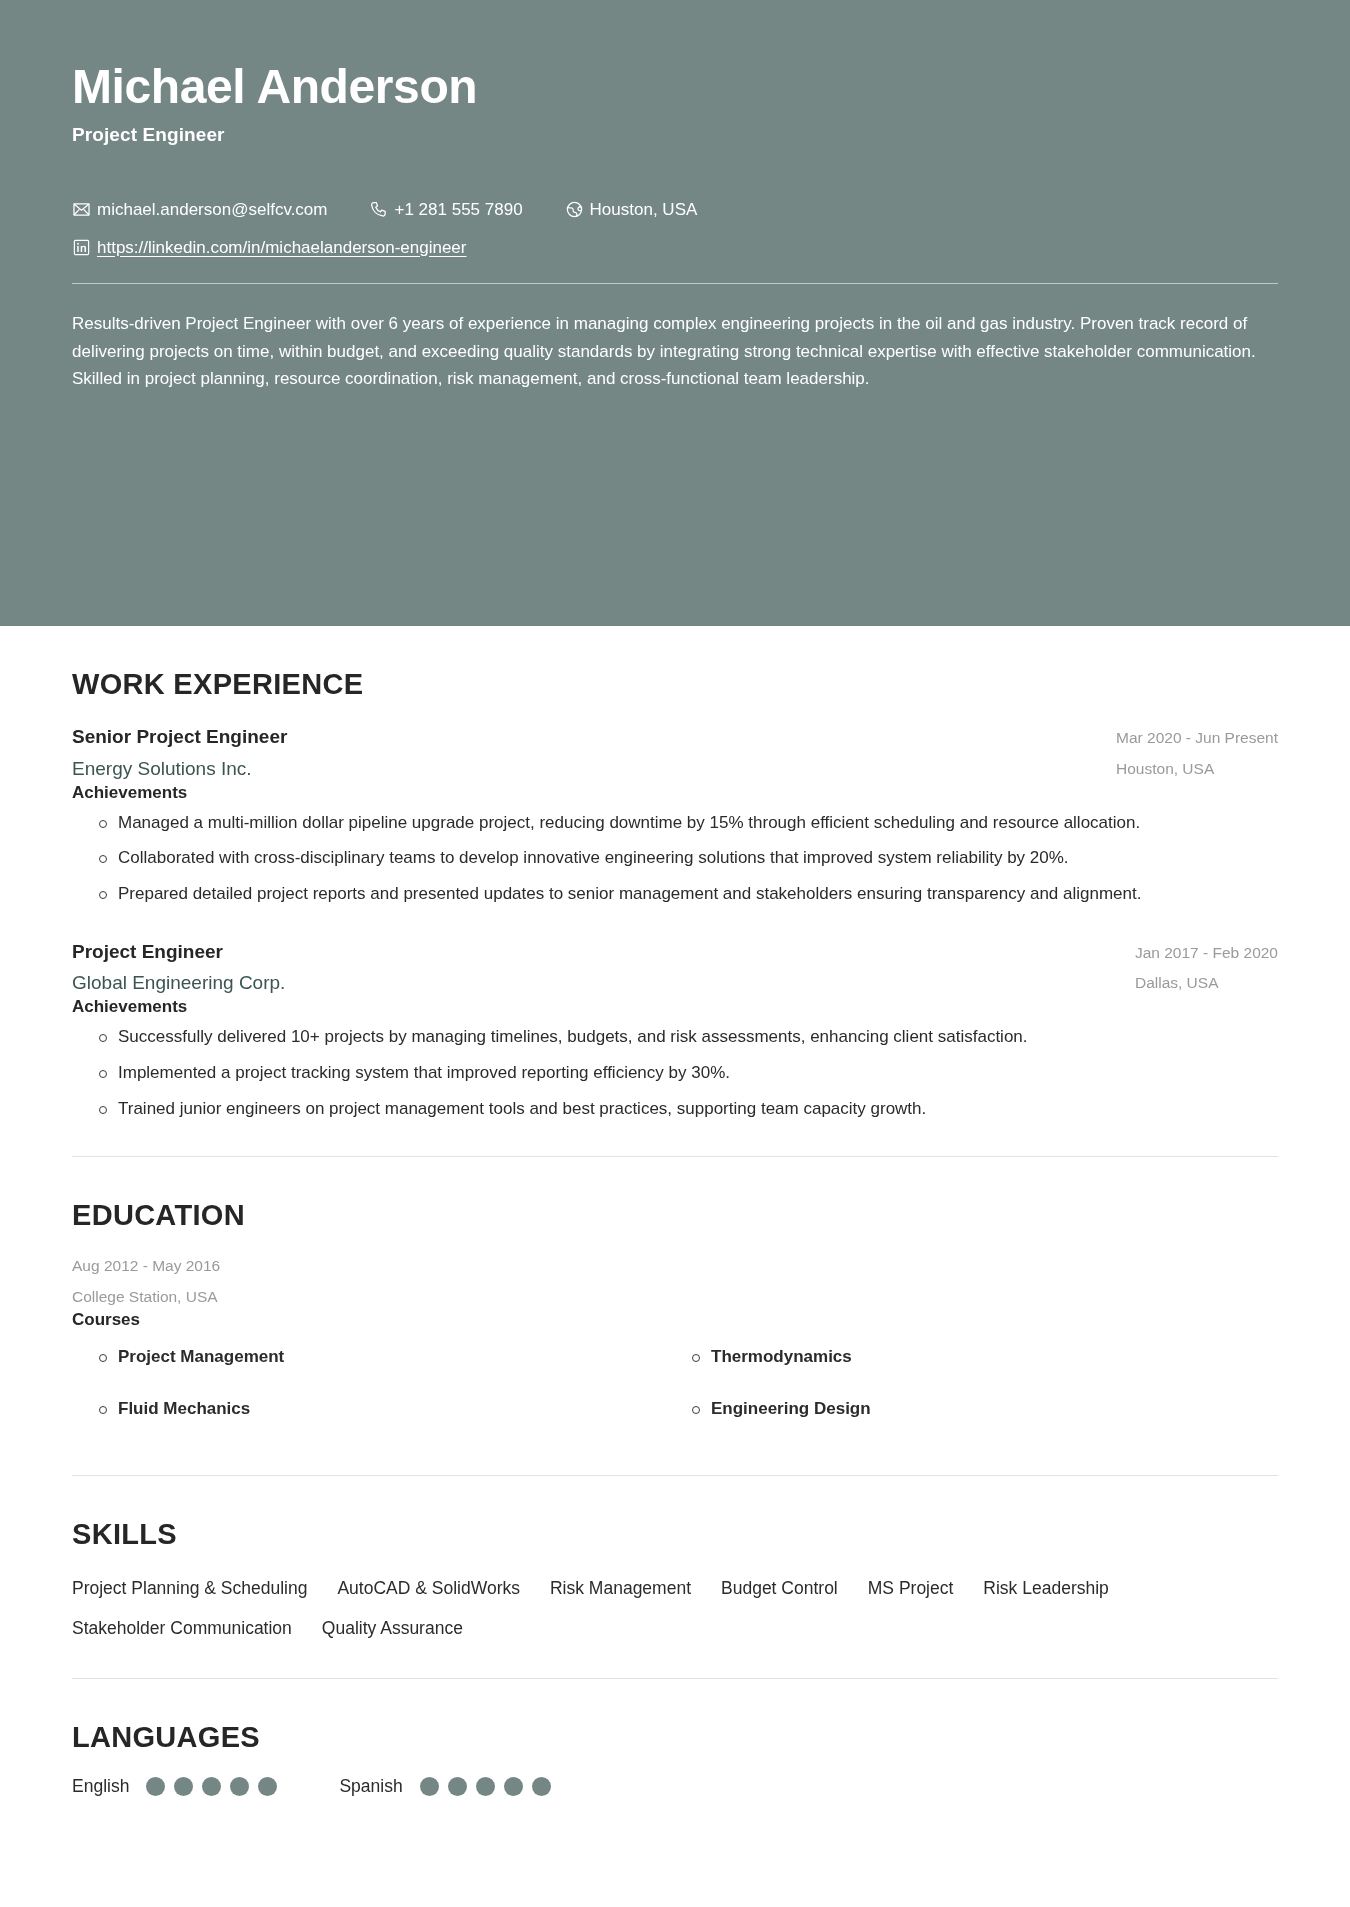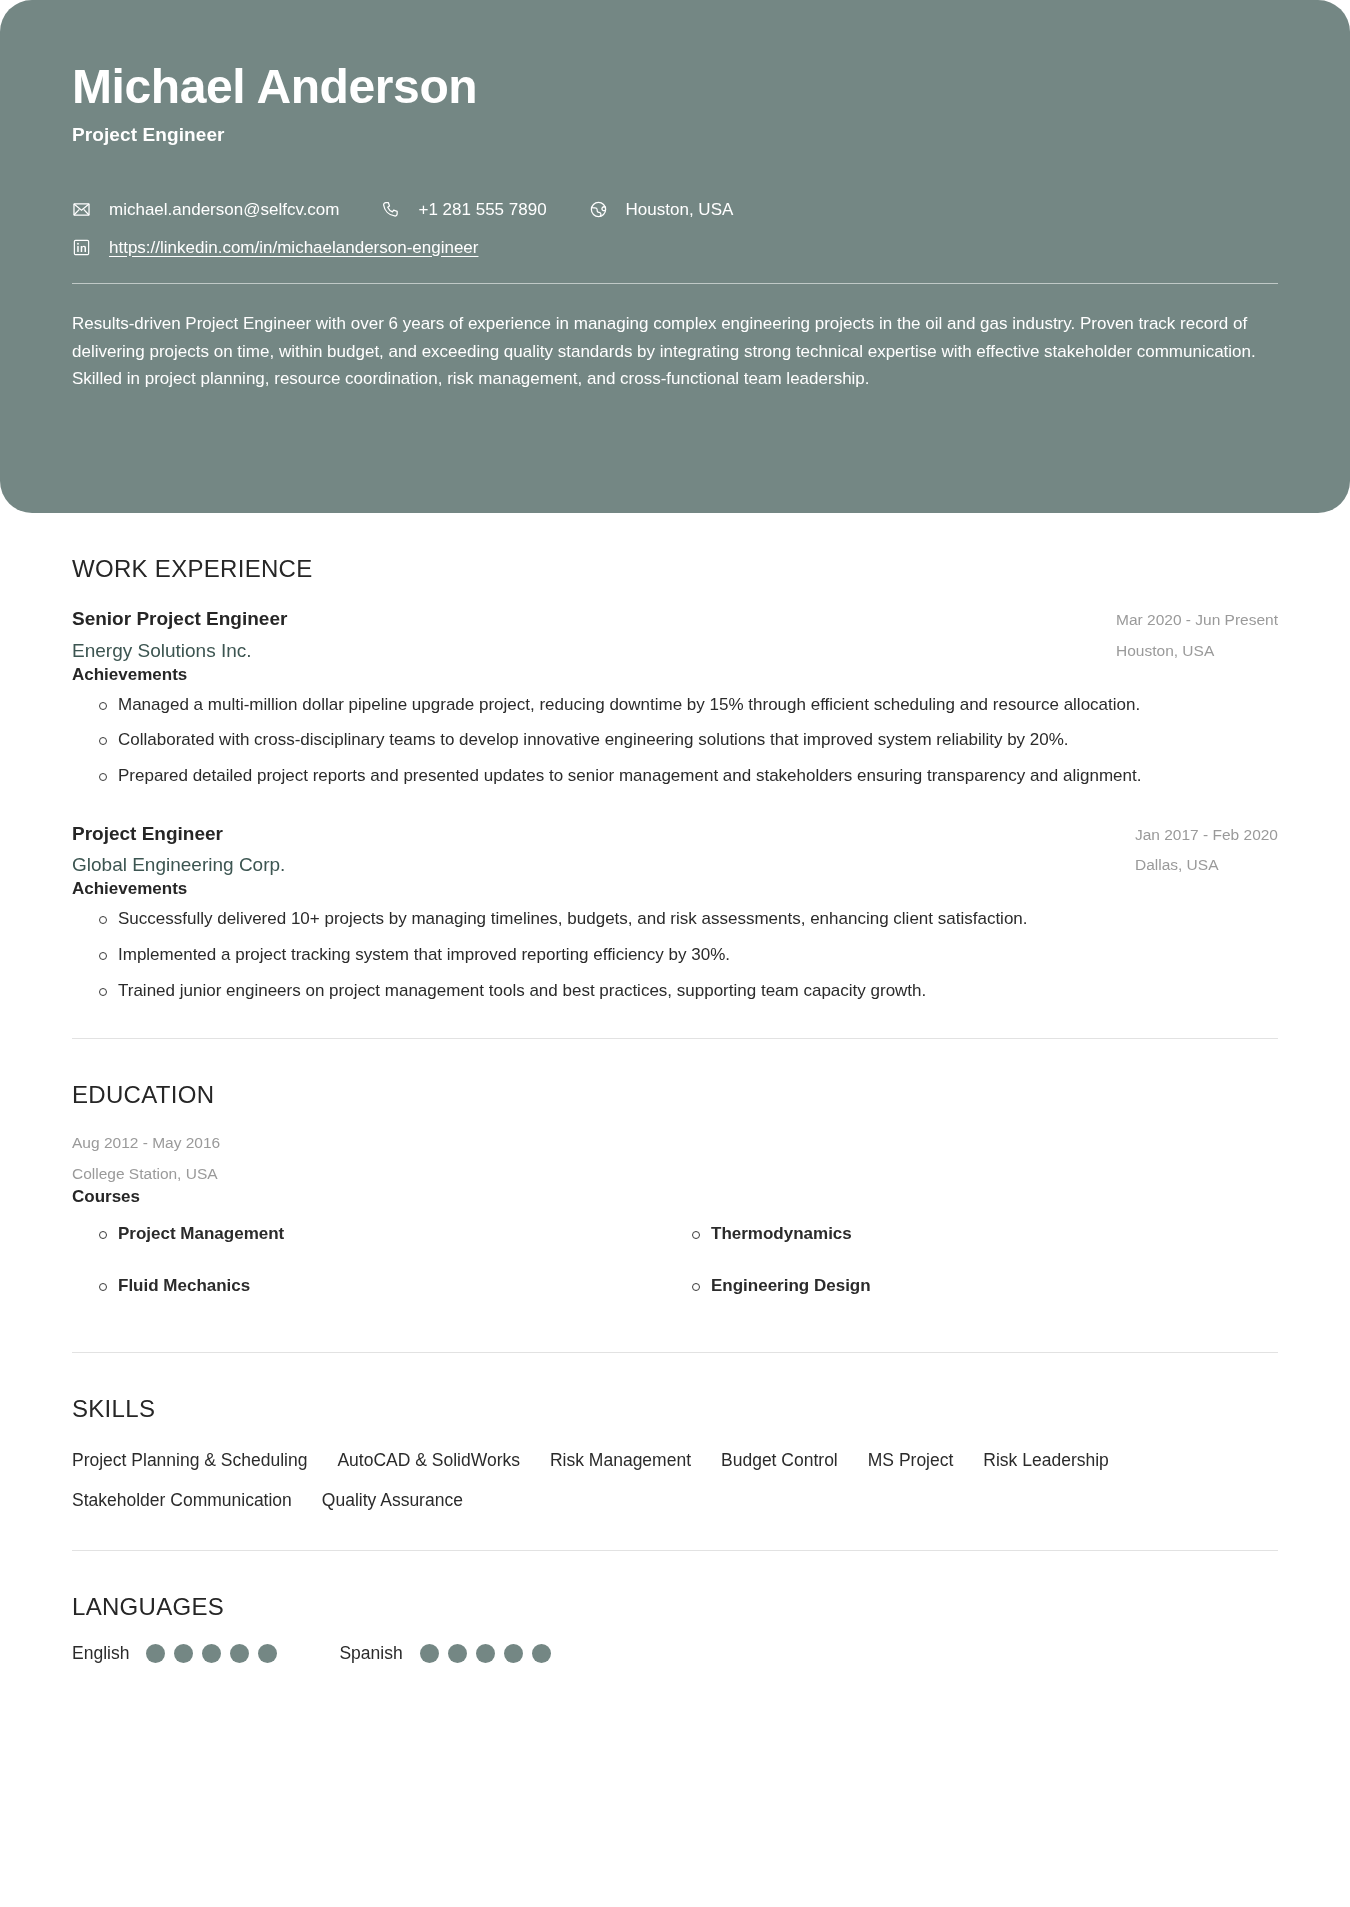--- a/index.html
+++ b/index.html
@@ -18,22 +18,21 @@
     height: 1907px;
     background: #ffffff;
     overflow: hidden;
   }
 
   
   .header {
     background: #748784;
     color: #ffffff;
     padding: 52px 72px 34px 72px;
-    height: 513px;
-    border-radius: 32px;
+    height: 626px;
   }
 
   .name {
     font-size: 48px;
     font-weight: bold;
     letter-spacing: -0.4px;
     line-height: 1.12;
     margin-top: 8px;
     color: #ffffff;
   }
@@ -52,21 +51,21 @@
     display: flex;
     align-items: center;
     flex-wrap: wrap;
     gap: 0 42px;
     margin-bottom: 14px;
   }
 
   .contact-item {
     display: flex;
     align-items: center;
-    gap: 18px;
+    gap: 6px;
     font-size: 17px;
     line-height: 1.4;
     color: #ffffff;
     white-space: nowrap;
   }
 
   .contact-item .ico {
     display: inline-flex;
     align-items: center;
     justify-content: center;
@@ -94,22 +93,22 @@
     color: #ffffff;
     max-width: 1195px;
   }
 
   
   .body { padding: 0 72px; }
 
   .section { padding-top: 42px; }
 
   .section-title {
-    font-size: 24px;
-    font-weight: normal;
+    font-size: 29px;
+    font-weight: bold;
     letter-spacing: 0.3px;
     color: #262626;
     margin-bottom: 22px;
   }
 
   .divider {
     border: 0;
     border-top: 1px solid #e2e2e2;
     margin: 34px 0 0 0;
   }

